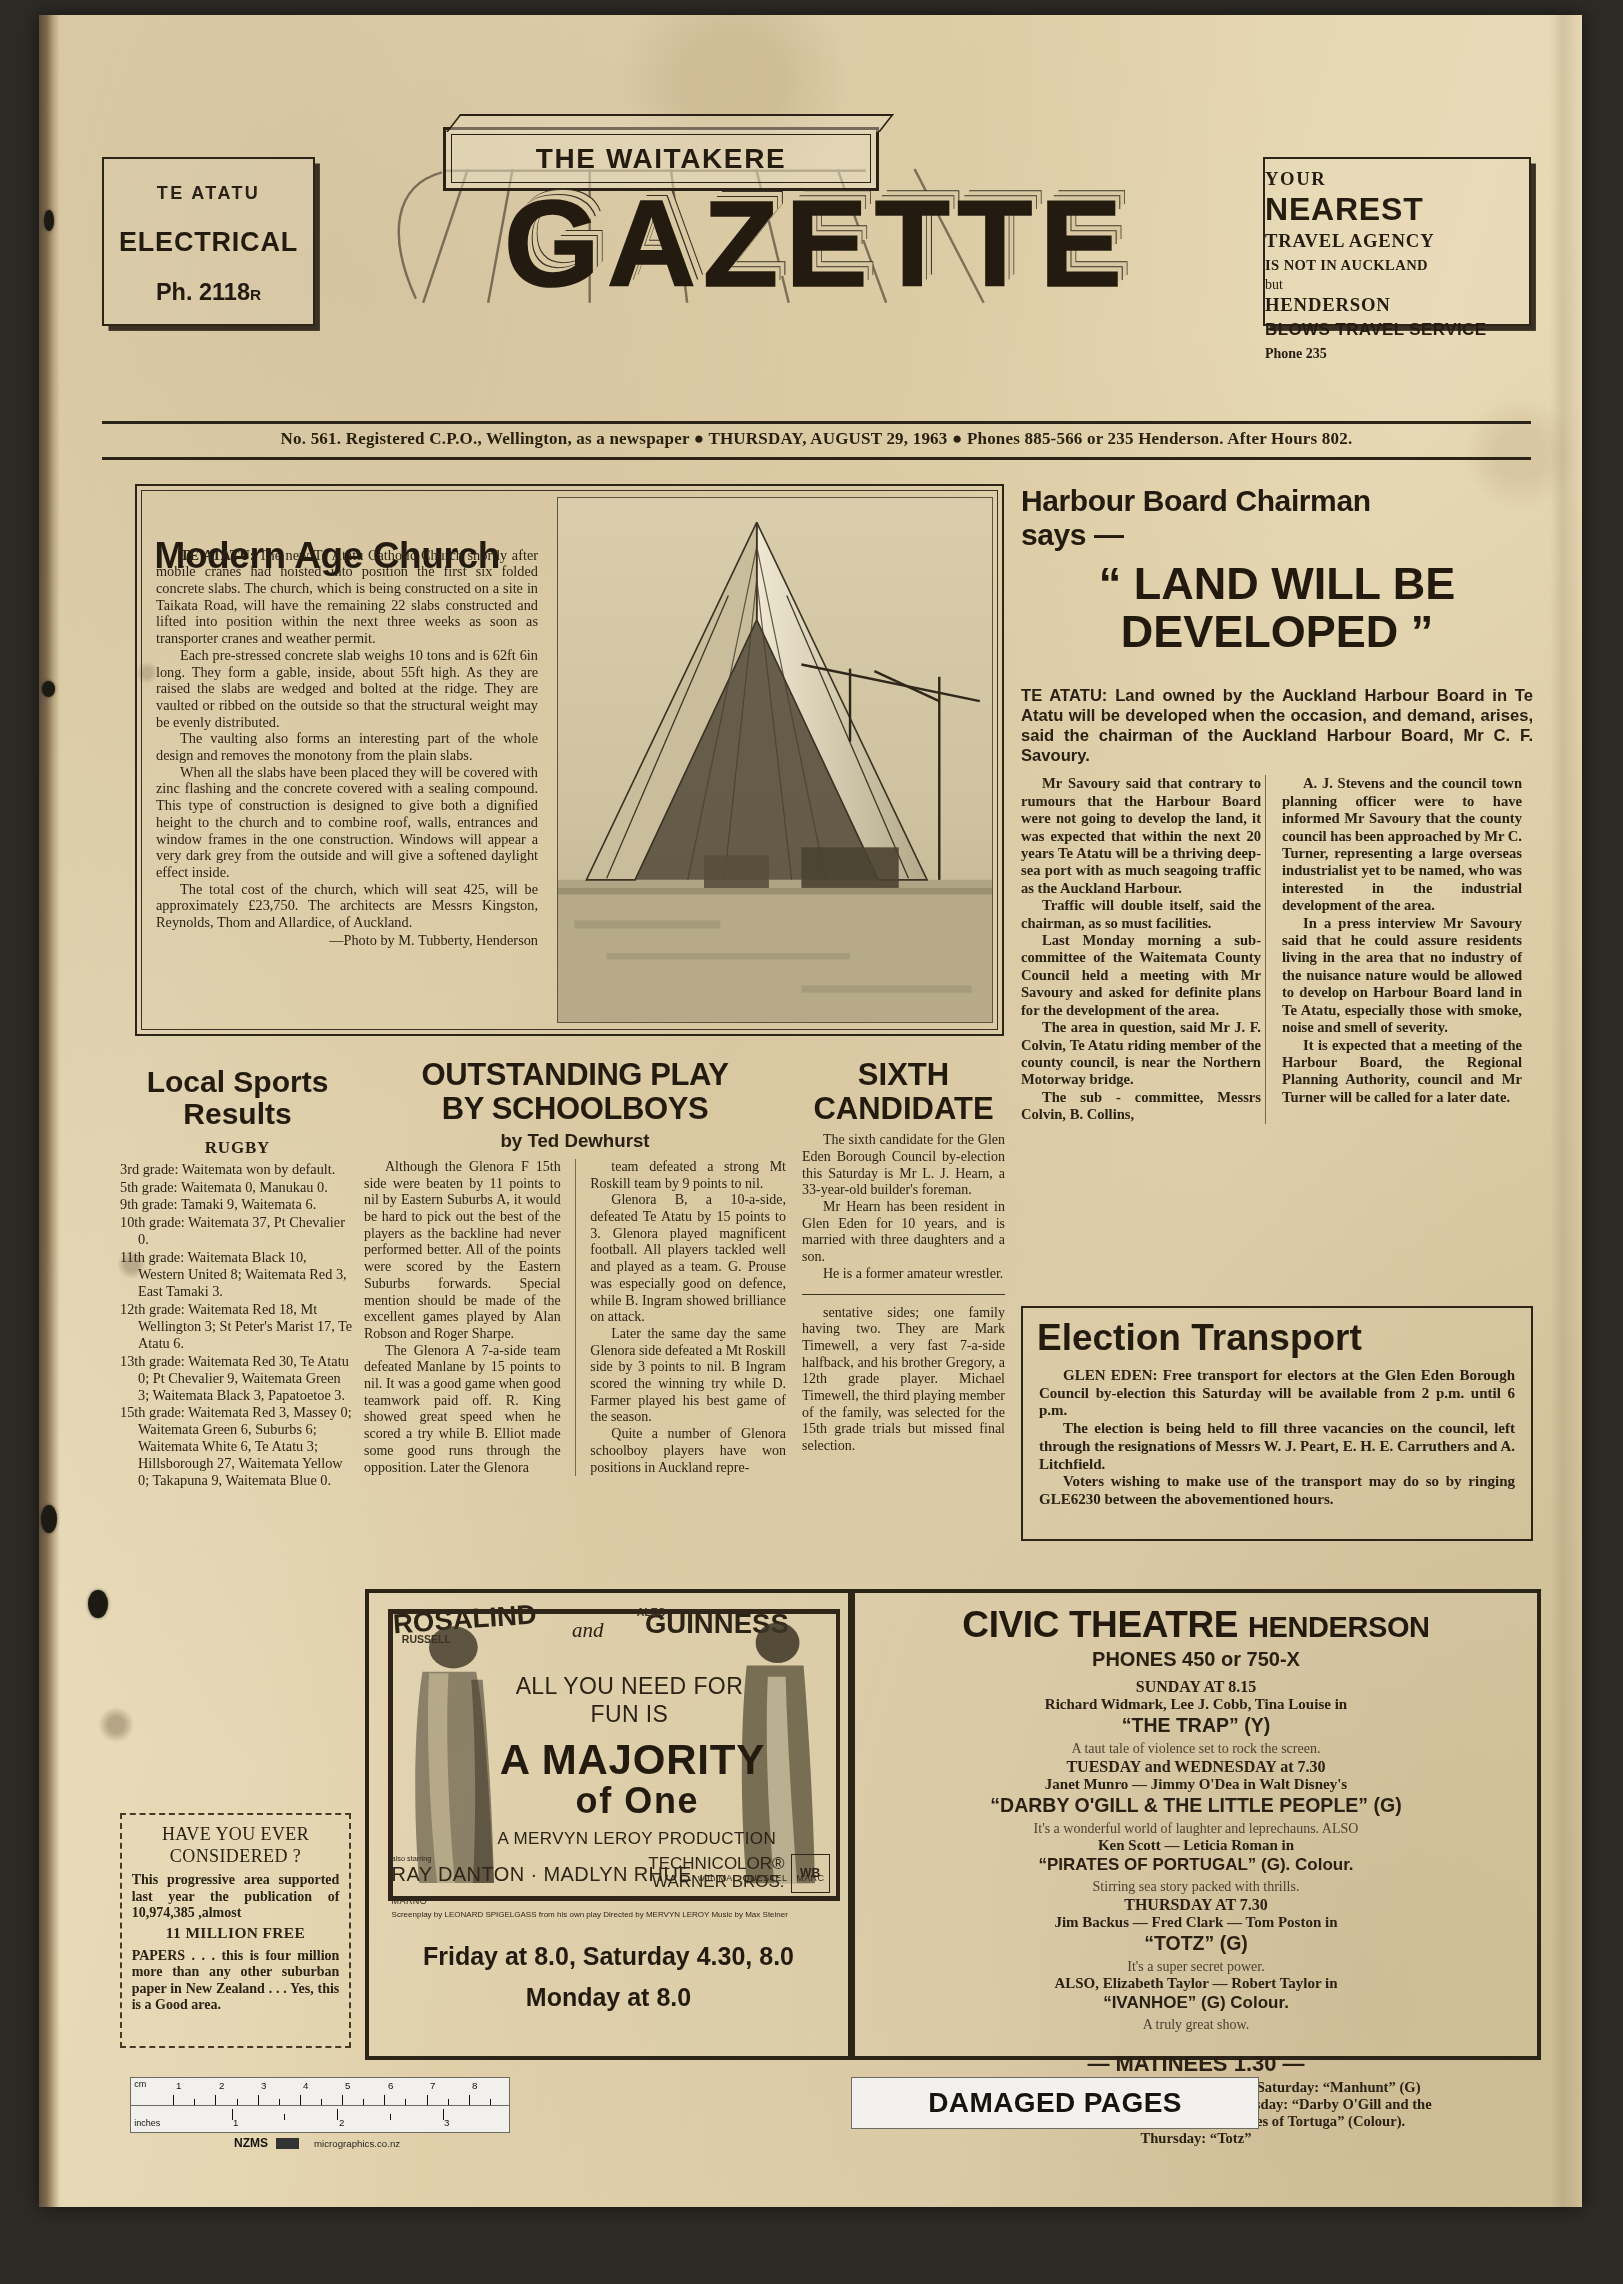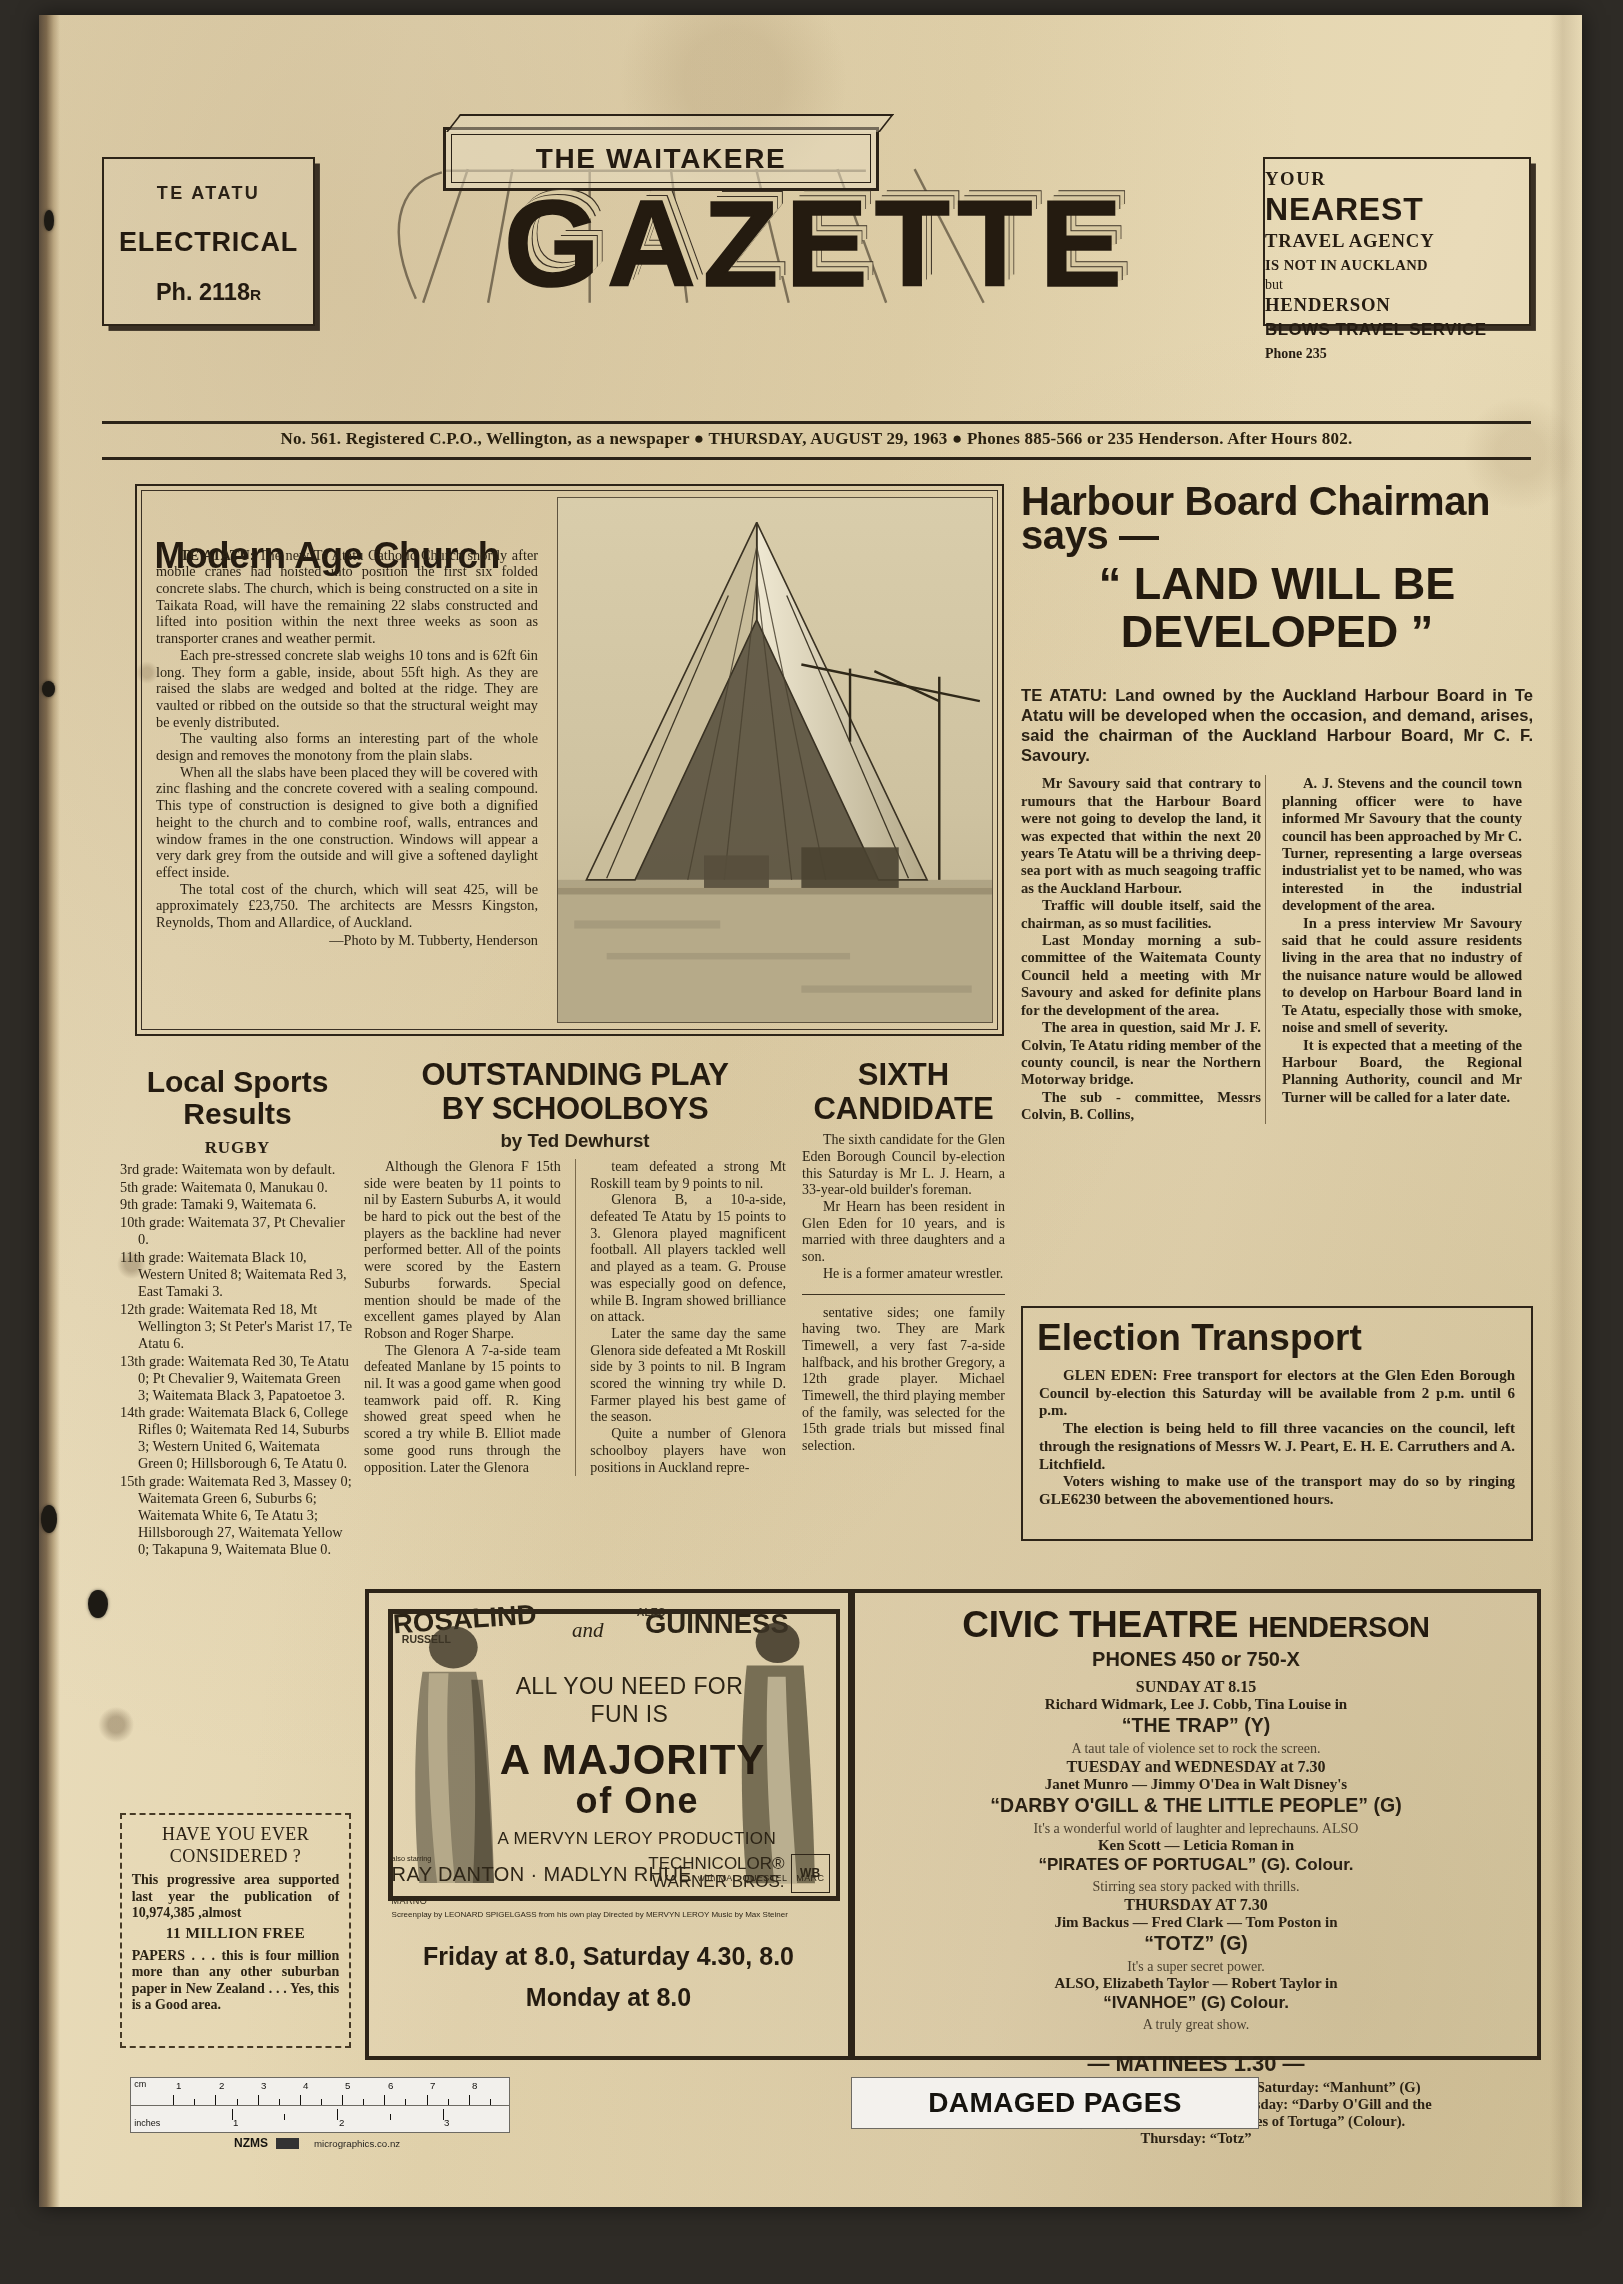--- a/index.html
+++ b/index.html
@@ -131,21 +131,21 @@
   #church-body .credit{text-align:right;text-indent:0;margin-top:1.6px;}
   #church-photo{
     position:absolute;right:11.4px;top:13px;width:434px;height:524px;
     background:linear-gradient(180deg,#cbbf9d 0%,#c3b794 38%,#b9ad8c 100%);
     border:0.8px solid #5e5340;overflow:hidden;
   }
 
   
   #harbour{left:982px;top:469px;width:512px;height:800px;}
   #hb-kicker{
-    font-family:"Liberation Sans",sans-serif;font-weight:bold;font-size:40px;
+    font-family:"Liberation Sans",sans-serif;font-weight:bold;font-size:30px;
     color:#241b10;line-height:34px;letter-spacing:-0.4px;
   }
   #hb-kicker .l2{display:block;}
   #hb-head{
     margin-top:8px;text-align:center;
     font-family:"Liberation Sans",sans-serif;font-weight:bold;font-size:45px;
     line-height:48px;letter-spacing:0px;color:#231a0f;
   }
   #hb-lede{
     margin-top:11.4px;
@@ -462,21 +462,20 @@
     </h2>
     <div class="sub">RUGBY</div>
     <ul>
       <li>3rd grade: Waitemata won by default.</li>
       <li>5th grade: Waitemata 0, Manukau 0.</li>
       <li>9th grade: Tamaki 9, Waitemata 6.</li>
       <li>10th grade: Waitemata 37, Pt Chevalier 0.</li>
       <li>11th grade: Waitemata Black 10, Western United 8; Waitemata Red 3, East Tamaki 3.</li>
       <li>12th grade: Waitemata Red 18, Mt Wellington 3; St Peter's Marist 17, Te Atatu 6.</li>
       <li>13th grade: Waitemata Red 30, Te Atatu 0; Pt Chevalier 9, Waitemata Green 3; Waitemata Black 3, Papatoetoe 3.</li>
-      <li>14th grade: Waitemata Black 6, College Rifles 0; Waitemata Red 14, Suburbs 3; Western United 6, Waitemata Green 0; Hillsborough 6, Te Atatu 0.</li>
       <li>15th grade: Waitemata Red 3, Massey 0; Waitemata Green 6, Suburbs 6; Waitemata White 6, Te Atatu 3; Hillsborough 27, Waitemata Yellow 0; Takapuna 9, Waitemata Blue 0.</li>
     </ul>
   </div>
 
   <div id="considered">
     <div class="h">
       <span>HAVE YOU EVER</span><br>
       <span>CONSIDERED ?</span>
     </div>
     <div class="p">This progressive area supported last year the publication of 10,974,385 ,almost</div>

